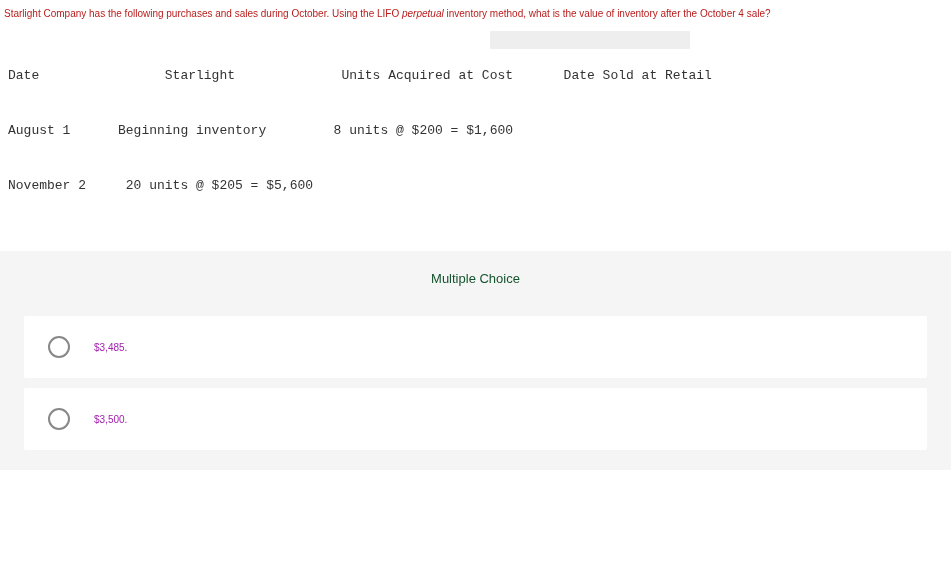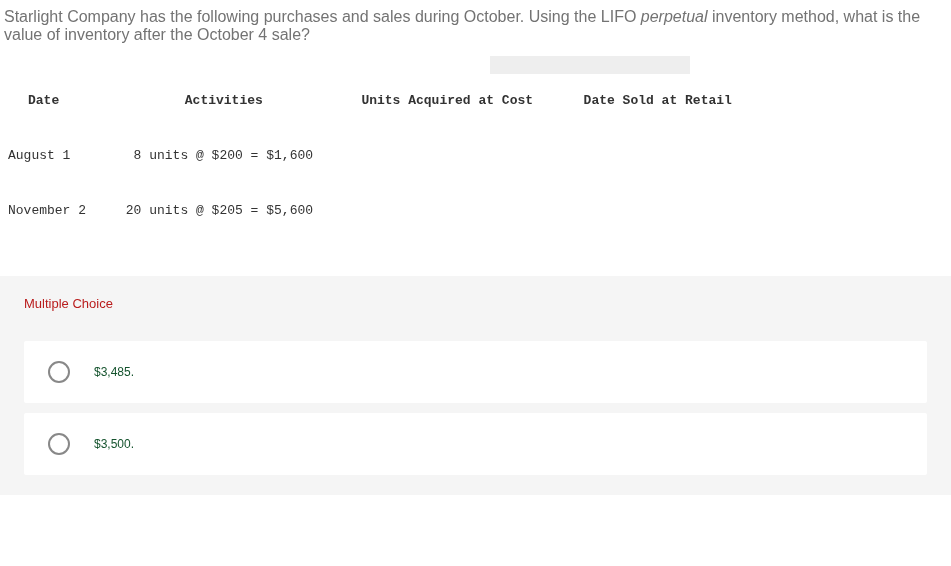--- a/index.html
+++ b/index.html
@@ -8,22 +8,22 @@
       box-sizing: border-box;
     }
     body {
       font-family: Arial, sans-serif;
       font-size: 13px;
       color: #333;
       background: #fff;
     }
     .question-text {
       padding: 8px 4px;
-      font-size: 16px;
-      color: #737373;
+      font-size: 10px;
+      color: #b91c1c;
     }
     .question-text em {
       font-style: italic;
     }
     .data-table {
       margin: 4px 8px 20px 8px;
       font-family: "Courier New", monospace;
       font-size: 13px;
       white-space: pre;
       line-height: 1.4;
@@ -40,87 +40,88 @@
     }
     .col-units-cost {
       width: 230px;
       text-align: left;
     }
     .col-units-sold {
       width: 200px;
       text-align: left;
     }
     .header-row {
-      font-weight: bold;
+      font-weight: normal;
       position: relative;
-      margin-left: 20px;
     }
     .header-bg {
       position: absolute;
       background: #eeeeee;
       height: 18px;
       top: 0;
     }
     .header-bg-1 {
       left: 490px;
       width: 200px;
     }
     .mc-section {
       padding: 10px 24px;
       background: #f5f5f5;
     }
     .mc-label {
       font-size: 13px;
-      color: #b91c1c;
+      color: #14532d;
       padding: 10px 0 30px 0;
+      text-align: center;
     }
     .option-container {
       margin-bottom: 10px;
     }
     .option {
       background: #fff;
       padding: 20px 24px;
       display: flex;
       align-items: center;
       border-radius: 2px;
     }
     .radio {
       width: 22px;
       height: 22px;
       border: 2px solid #888;
       border-radius: 50%;
       margin-right: 24px;
       flex-shrink: 0;
     }
     .option-text {
-      font-size: 12px;
-      color: #14532d;
+      font-size: 10px;
+      color: #a21caf;
     }
     .data-wrapper {
       position: relative;
     }
   </style>
 </head>
 <body>
 
 <div class="question-text">
   <span>Starlight Company has the following purchases and sales during October. Using the LIFO </span><em>perpetual</em><span> inventory method, what is the value of inventory after the October 4 sale?</span>
 </div>
 
 <div class="data-wrapper">
   <div class="header-bg header-bg-1"></div>
   <div class="data-table">
     <div class="table-row header-row">
       <div class="col-date">Date</div>
-      <div class="col-activities">      <span>Activities</span></div>
+      <div class="col-activities">      <span>Starlight</span></div>
       <div class="col-units-cost">   <span>Units Acquired at Cost</span></div>
       <div class="col-units-sold">  <span>Date Sold at Retail</span></div>
     </div>
     <div class="table-row">
       <div class="col-date">August 1</div>
+      <div class="col-activities">Beginning inventory</div>
       <div class="col-units-cost">  8 units @ $200 = $1,600</div>
       <div class="col-units-sold"></div>
     </div>
     <div class="table-row">
       <div class="col-date">November 2</div>
       <div class="col-units-cost"> 20 units @ $205 = $5,600</div>
       <div class="col-units-sold"></div>
     </div>
   </div>
 </div>

